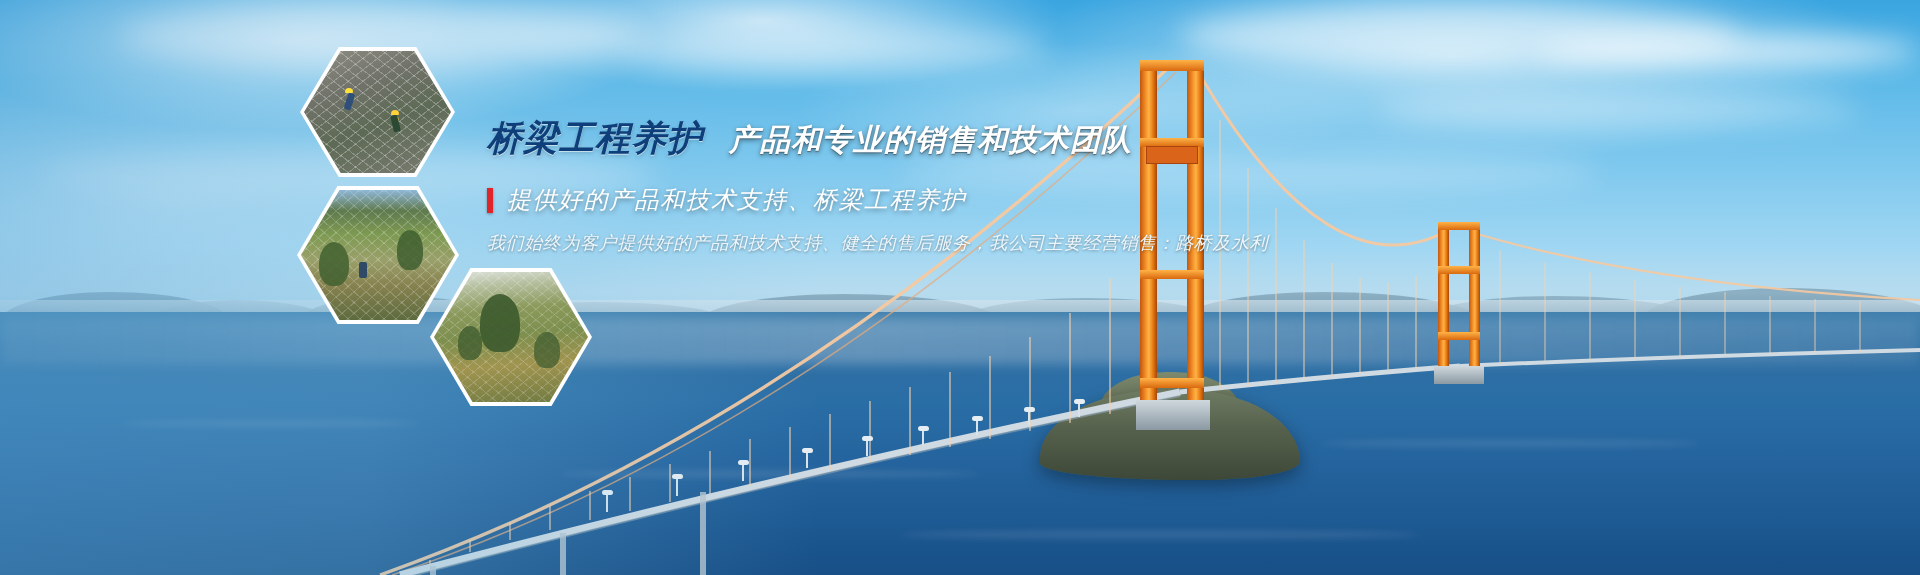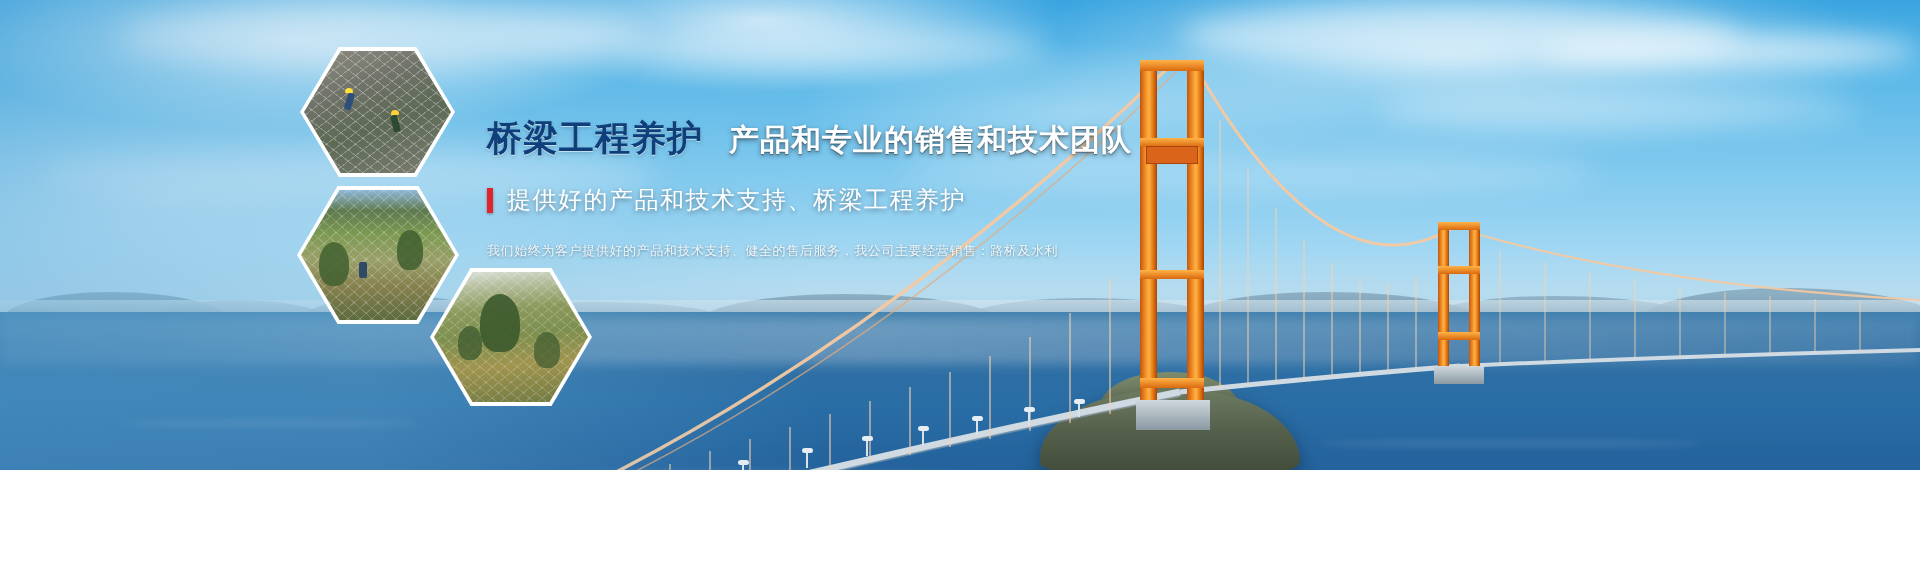--- a/index.html
+++ b/index.html
@@ -1,18 +1,18 @@
 <!DOCTYPE html>
 <html><head>
 <meta charset="utf-8">
 <style>
   html,body{margin:0;padding:0;}
   body{width:1920px;height:575px;overflow:hidden;font-family:"Liberation Sans","DejaVu Sans",sans-serif;}
 
-  .banner{position:relative;width:1920px;height:470px;overflow:hidden;background:#1b5f8c;}
+  .banner{position:relative;width:1920px;height:575px;overflow:hidden;background:#1b5f8c;font-style:italic;}
 
   
   .sky{position:absolute;left:0;top:0;width:1920px;height:360px;
     background:
       radial-gradient(ellipse 520px 130px at 300px 40px, rgba(255,255,255,.85) 0%, rgba(255,255,255,0) 70%),
       radial-gradient(ellipse 420px 100px at 760px 20px, rgba(255,255,255,.70) 0%, rgba(255,255,255,0) 72%),
       radial-gradient(ellipse 600px 150px at 1450px 55px, rgba(255,255,255,.55) 0%, rgba(255,255,255,0) 72%),
       radial-gradient(ellipse 380px 90px at 1080px 110px, rgba(255,255,255,.35) 0%, rgba(255,255,255,0) 75%),
       radial-gradient(ellipse 700px 180px at 170px 200px, rgba(255,255,255,.45) 0%, rgba(255,255,255,0) 70%),
       linear-gradient(#3aa5e0 0%, #5cb9e8 22%, #7ec8ee 46%, #9fd6f2 68%, #b9e0f3 88%, #cfe8f3 100%);
@@ -114,21 +114,21 @@
     text-shadow:0 1px 0 rgba(255,255,255,.55), 0 2px 4px rgba(0,0,0,.18);}
   .h-light{font-size:30px;font-weight:bold;color:#ffffff;letter-spacing:1px;margin-left:26px;
     text-shadow:0 2px 5px rgba(0,0,0,.45), 0 1px 1px rgba(0,0,0,.35);}
 
   .subline{display:flex;align-items:center;margin-top:20px;white-space:nowrap;}
   .redbar{width:6px;height:25px;background:#e1232a;margin-right:14px;flex:0 0 auto;
     box-shadow:0 1px 3px rgba(0,0,0,.35);}
   .sub-text{font-size:24px;color:#ffffff;letter-spacing:1.5px;
     text-shadow:0 2px 5px rgba(0,0,0,.40);}
 
-  .para{margin-top:24px;font-size:13px;line-height:22px;color:#eef6fb;letter-spacing:.6px;
+  .para{margin-top:16px;font-size:18px;line-height:22px;color:#eef6fb;letter-spacing:.6px;
     text-shadow:0 1px 3px rgba(0,0,0,.38);max-width:420px;}
   .para div{white-space:nowrap;}
 </style>
 </head>
 <body>
 
 <div class="banner">
 
   <div class="sky"></div>
   <div class="cloud-streak c1"></div>

